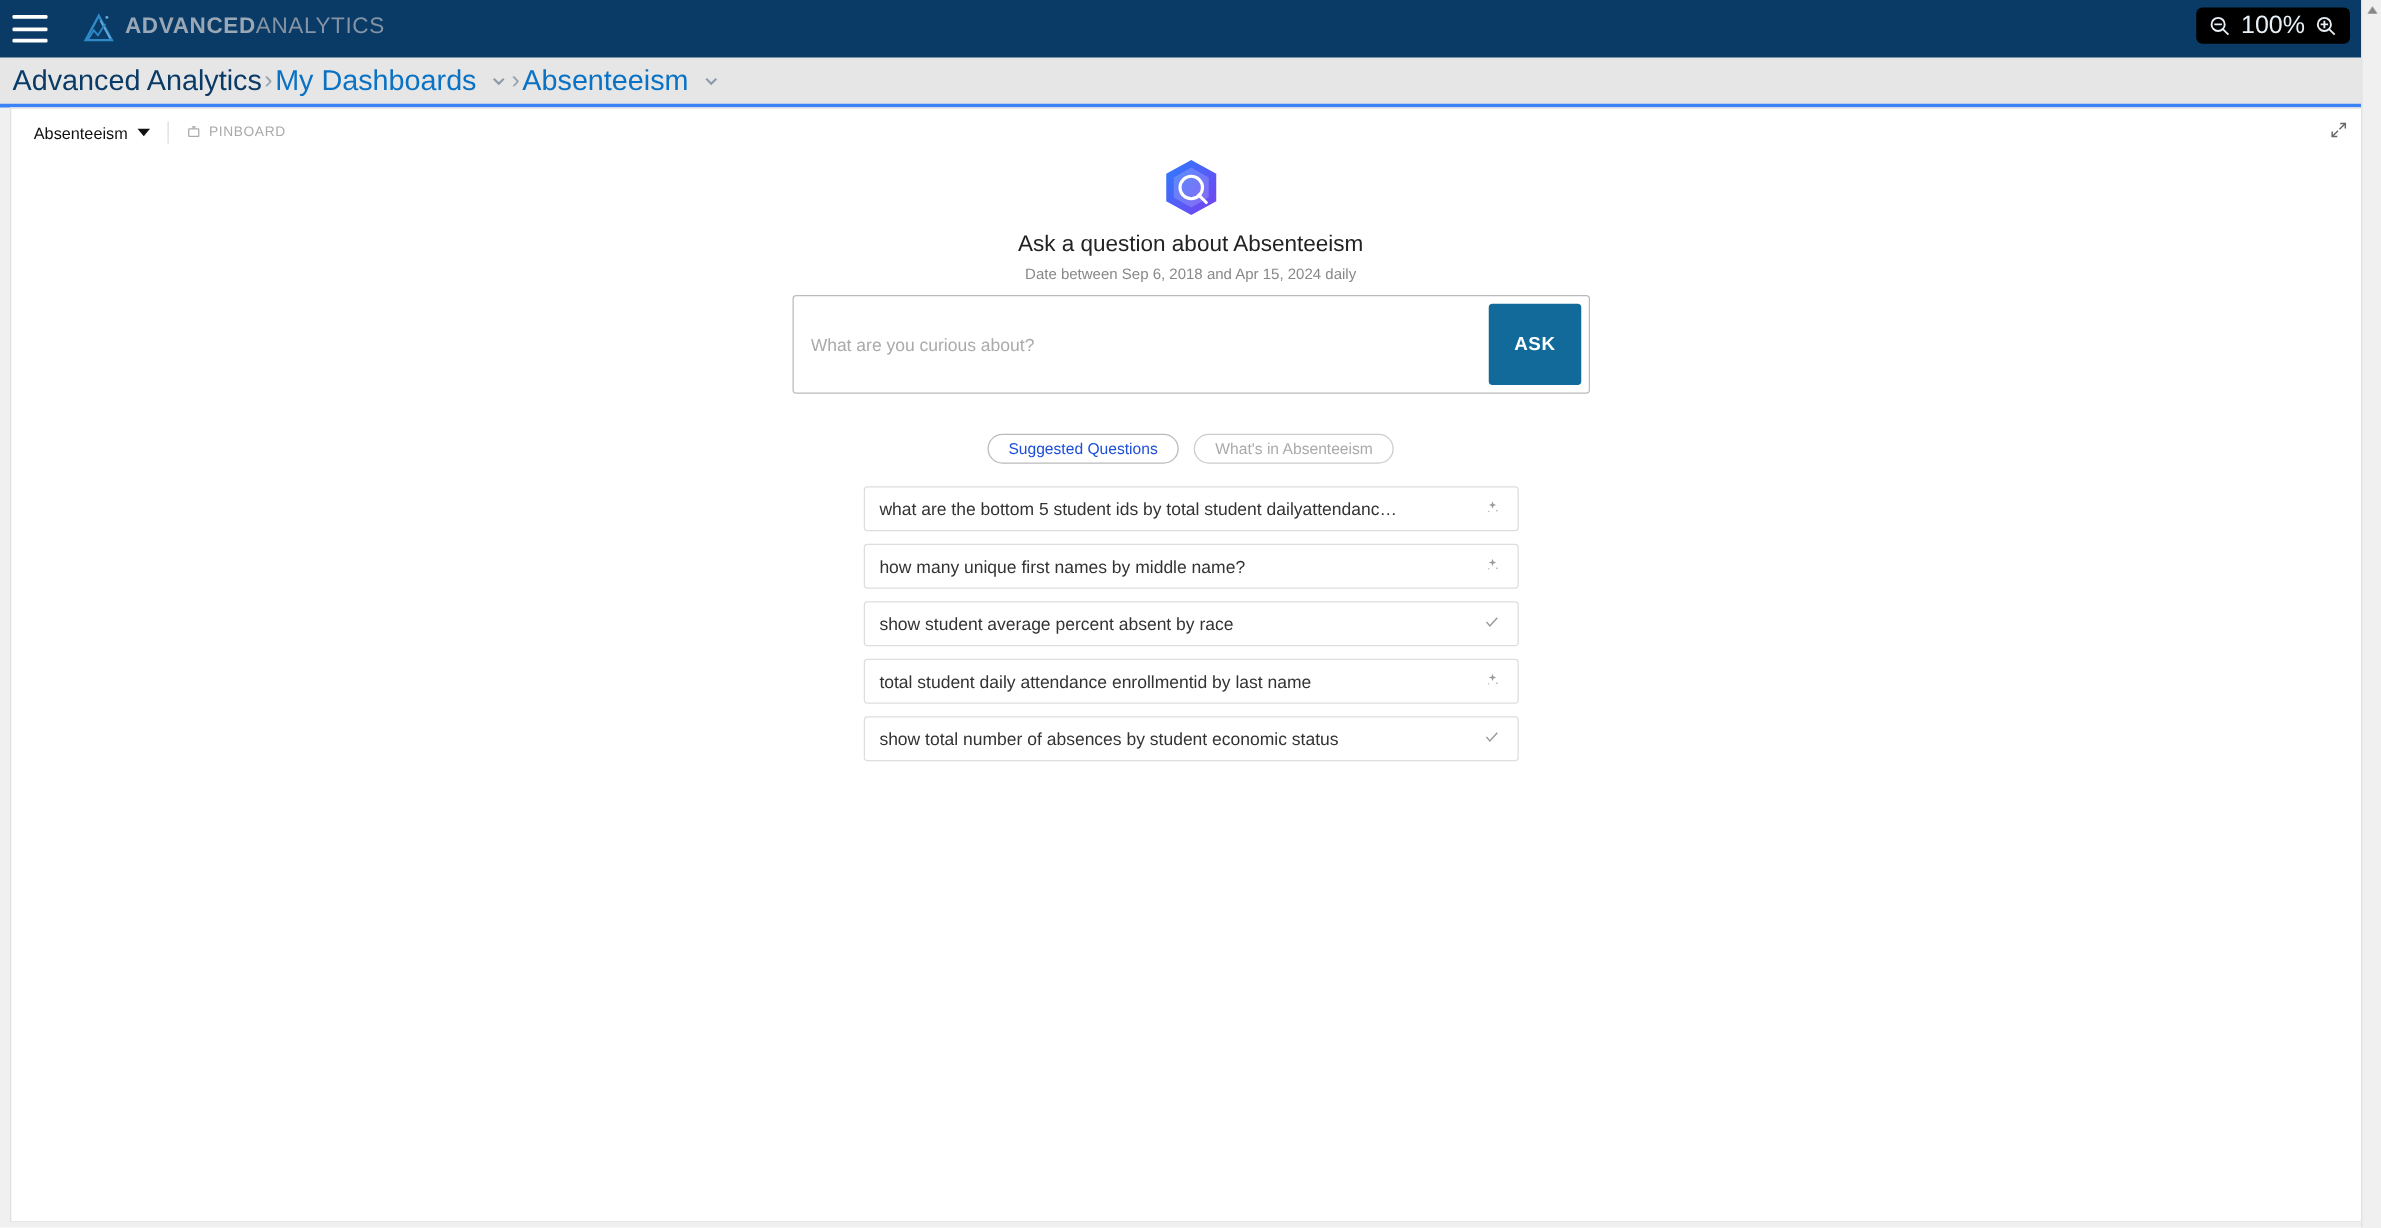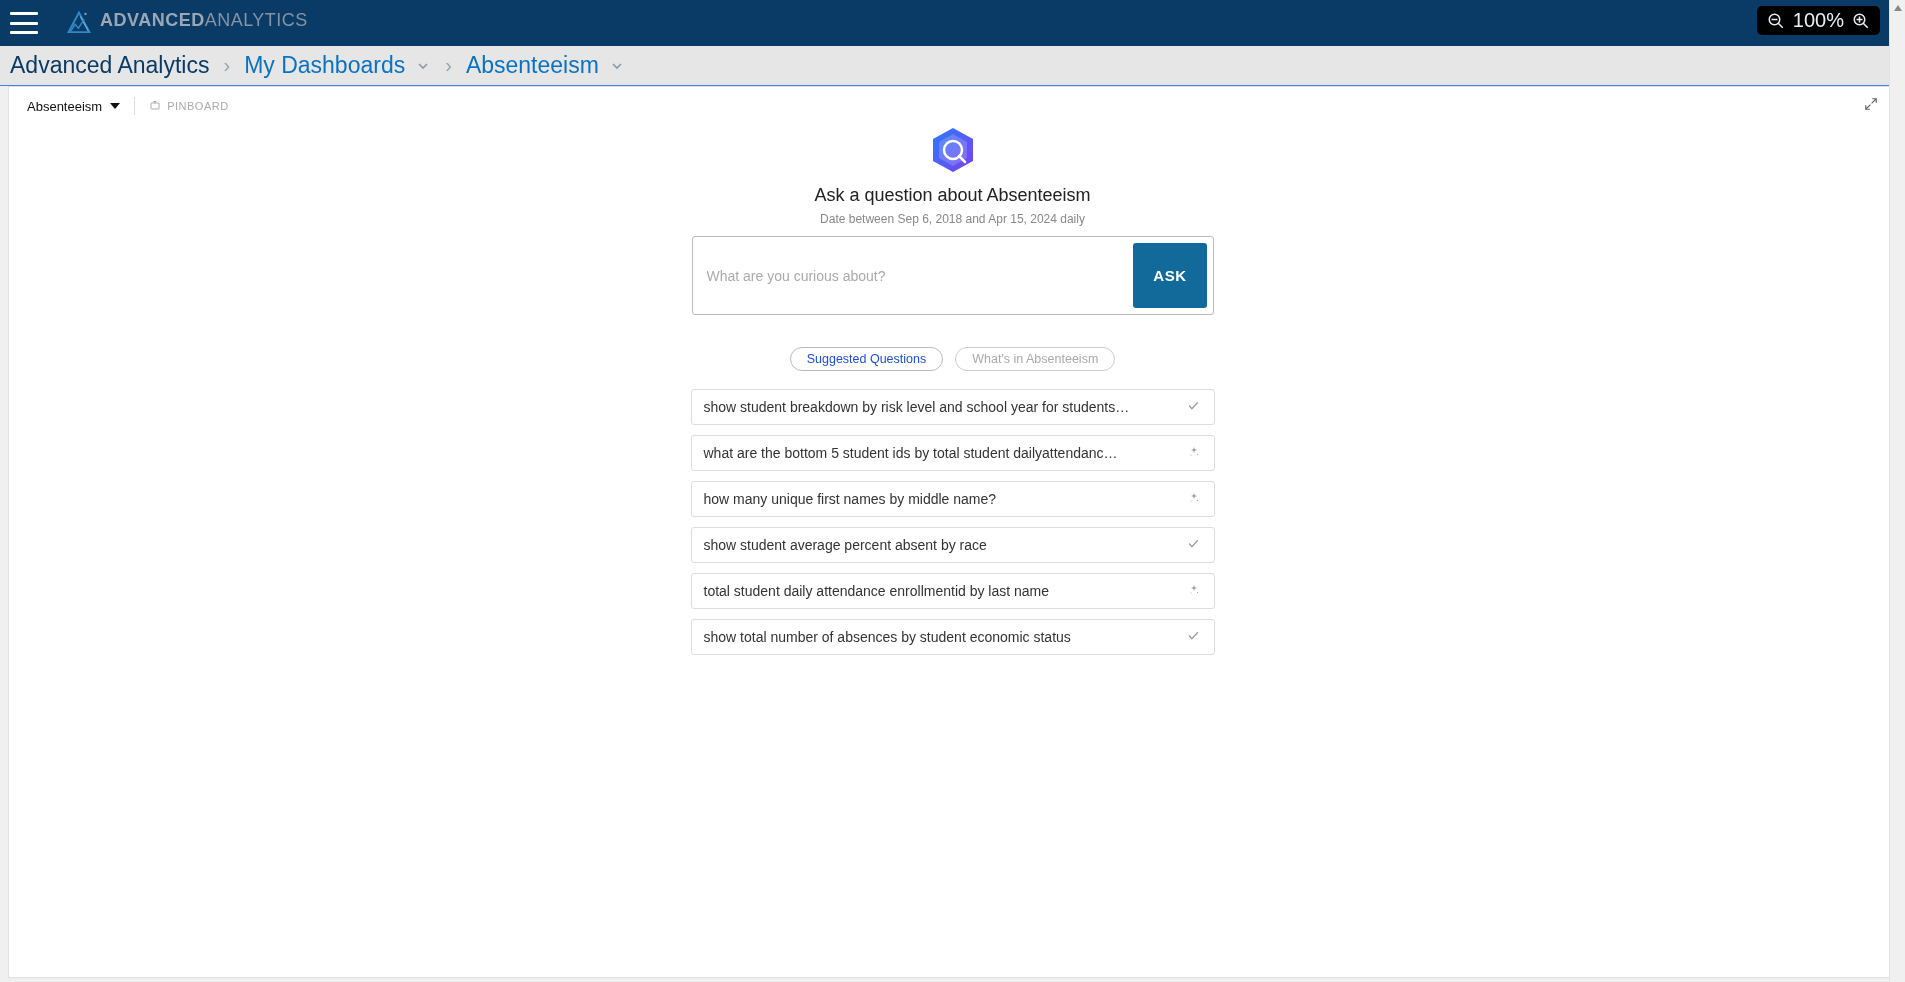--- a/index.html
+++ b/index.html
@@ -33,22 +33,22 @@
   position: absolute; right: 25px; top: 6px;
   background: #000000; border-radius: 5px;
   display: flex; align-items: center; gap: 8px;
   padding: 3px 10px; color: #e8f0f7; font-size: 20px;
 }
 .zoom-btn { cursor: pointer; display: inline-flex; }
 .zoom-btn svg { display: block; }
 
 .breadcrumb-bar {
   background: #e6e6e6; height: 40px;
-  display: flex; align-items: center; padding: 0 10px; gap: 12px;
-  border-bottom: 1px solid #3b82f6;
+  display: flex; align-items: center; padding: 0 10px; 
+  border-bottom: 3px solid #3b82f6;
 }
 .crumb { font-size: 23px; color: #0a3a66; cursor: pointer; display: flex; align-items: center; gap: 10px; }
 .crumb.root { color: #0a3a66; }
 .crumb.link { color: #0a72c4; }
 .sep { color: #94a3b0; font-size: 20px; padding: 0 2px; }
 .chev { color: #8a9aaa; }
 
 .content-wrap {
   background: #fff; margin: 0 8px; border: 1px solid #e0e0e0;
   height: calc(100vh - 46px - 40px - 4px);
@@ -74,21 +74,21 @@
 
 .center-col {
   display: flex; flex-direction: column; align-items: center;
   margin-top: 0px;
 }
 .cube-logo { width: 50px; height: 50px; margin-bottom: 10px; }
 .ask-title { font-size: 18px; color: #222; margin-bottom: 6px; }
 .date-sub { font-size: 12px; color: #888; margin-bottom: 10px; }
 
 .search-row {
-  width: 522px; border: 1px solid #bbb; border-radius: 3px;
+  width: 638px; border: 1px solid #bbb; border-radius: 3px;
   display: flex; align-items: center; padding: 6px;
 }
 .search-input {
   flex: 1; border: none; outline: none; font-size: 14px; color: #333;
   padding: 6px 8px;
 }
 .search-input::placeholder { color: #aaa; }
 .ask-btn {
   background: #116a9a; color: #fff; border: none; border-radius: 3px;
   padding: 24px 20px; font-size: 15px; font-weight: 600; letter-spacing: 0.5px; cursor: pointer;
@@ -222,26 +222,20 @@
       <button class="ask-btn">ASK</button>
     </div>
 
     <div class="tab-row">
       <div class="pill active">Suggested Questions</div>
       <div class="pill inactive">What's in Absenteeism</div>
     </div>
 
     <div class="suggest-list" id="suggest-list">
         <div class="suggest-item">
-          <span>show student breakdown by risk level and school year for students…</span>
-          <span class="icon"><svg width="13" height="13" viewBox="0 0 24 24" fill="none" stroke="#9a9a9a" stroke-width="2.2">
-              <polyline points="4 12 9 18 20 6"></polyline>
-            </svg></span>
-        </div>
-        <div class="suggest-item">
           <span>what are the bottom 5 student ids by total student dailyattendanc…</span>
           <span class="icon"><svg width="12" height="12" viewBox="0 0 24 24" fill="#9a9a9a">
               <path d="M12 2l1.5 4.5L18 8l-4.5 1.5L12 14l-1.5-4.5L6 8l4.5-1.5z"></path>
               <circle cx="19" cy="17" r="1.2"></circle>
               <circle cx="6" cy="18" r="1"></circle>
             </svg></span>
         </div>
         <div class="suggest-item">
           <span>how many unique first names by middle name?</span>
           <span class="icon"><svg width="12" height="12" viewBox="0 0 24 24" fill="#9a9a9a">

